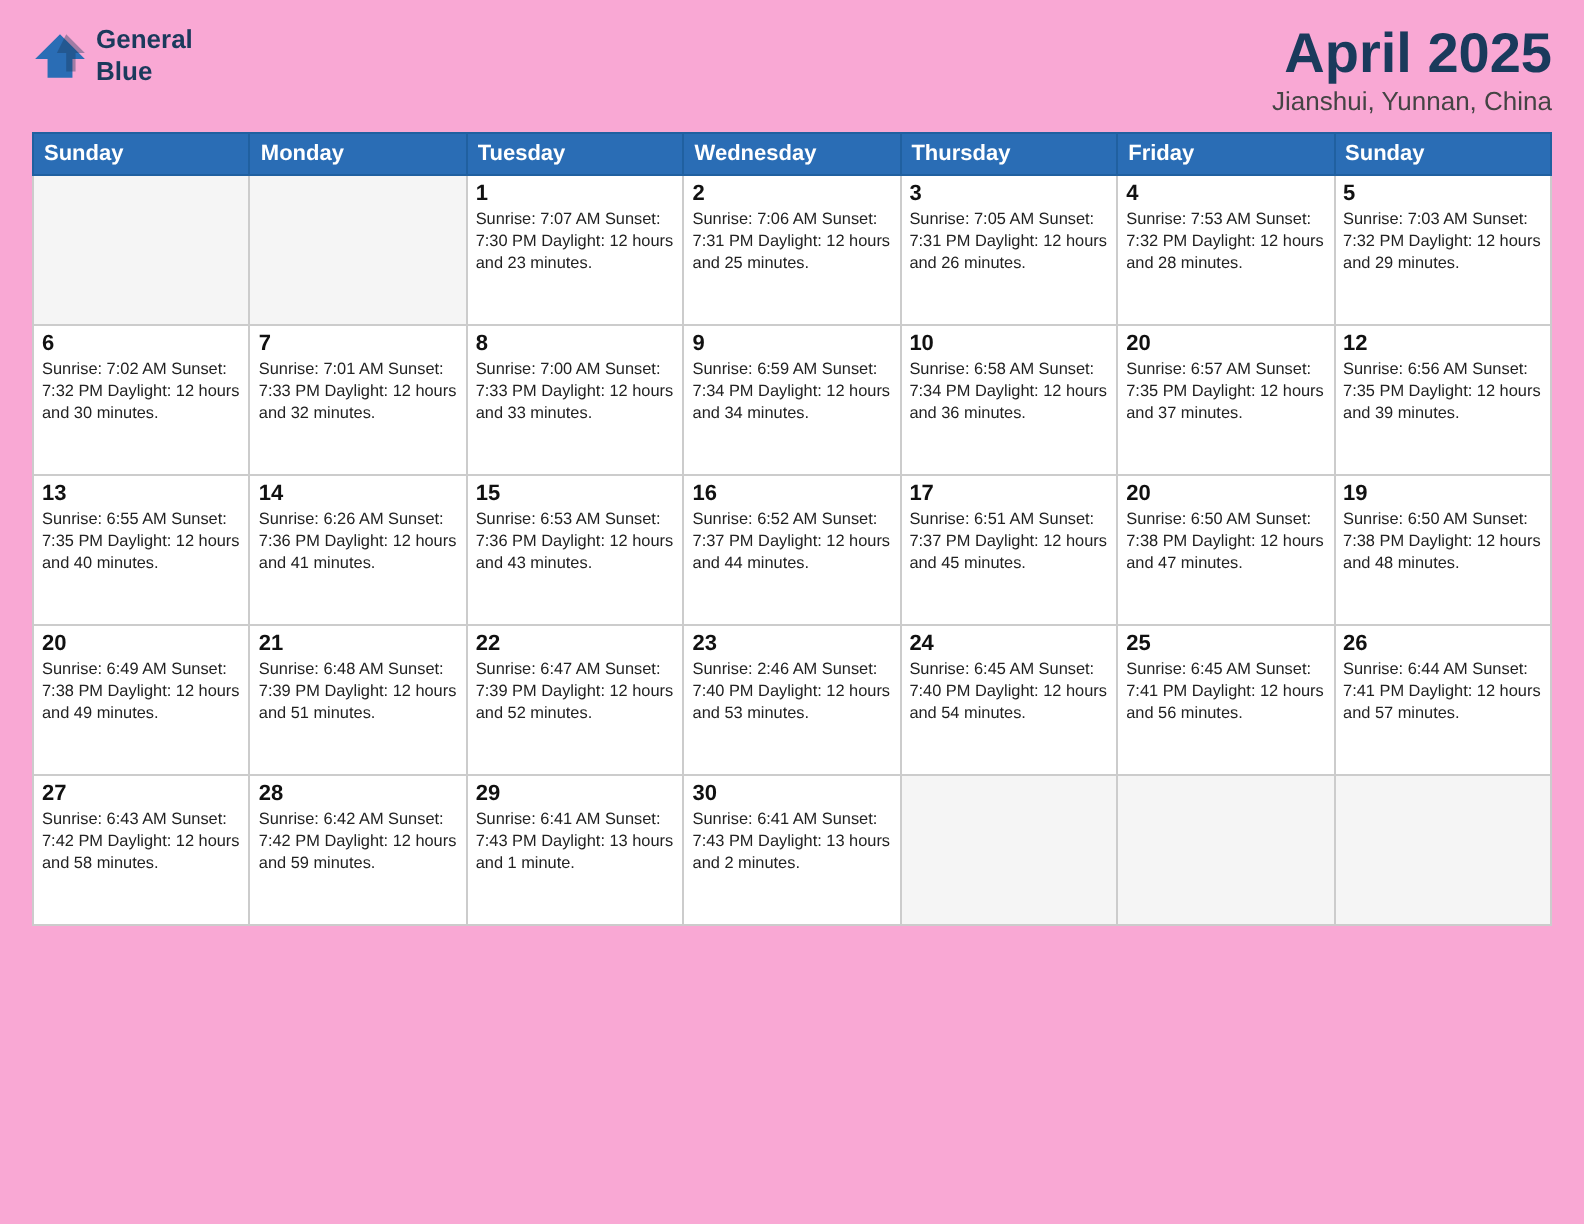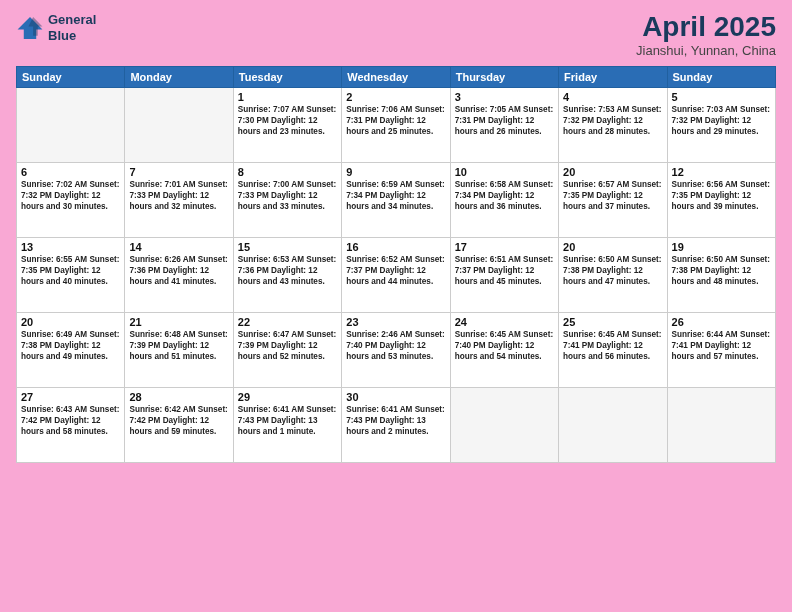--- a/index.html
+++ b/index.html
@@ -79,21 +79,20 @@
       font-size: 11px;
       font-weight: bold;
       color: #111;
       display: block;
       margin-bottom: 1px;
     }
     .day-info {
       font-size: 8.2px;
       color: #222;
       line-height: 1.35;
-      font-weight: bold;
     }
   </style>
 </head>
 <body>
 
 <div class="page">
   <div class="header">
     <div class="logo">
       <svg class="logo-icon" viewBox="0 0 36 36">
         <polygon points="18,4 34,20 26,20 26,32 10,32 10,20 2,20" fill="#2a6db5"></polygon>

